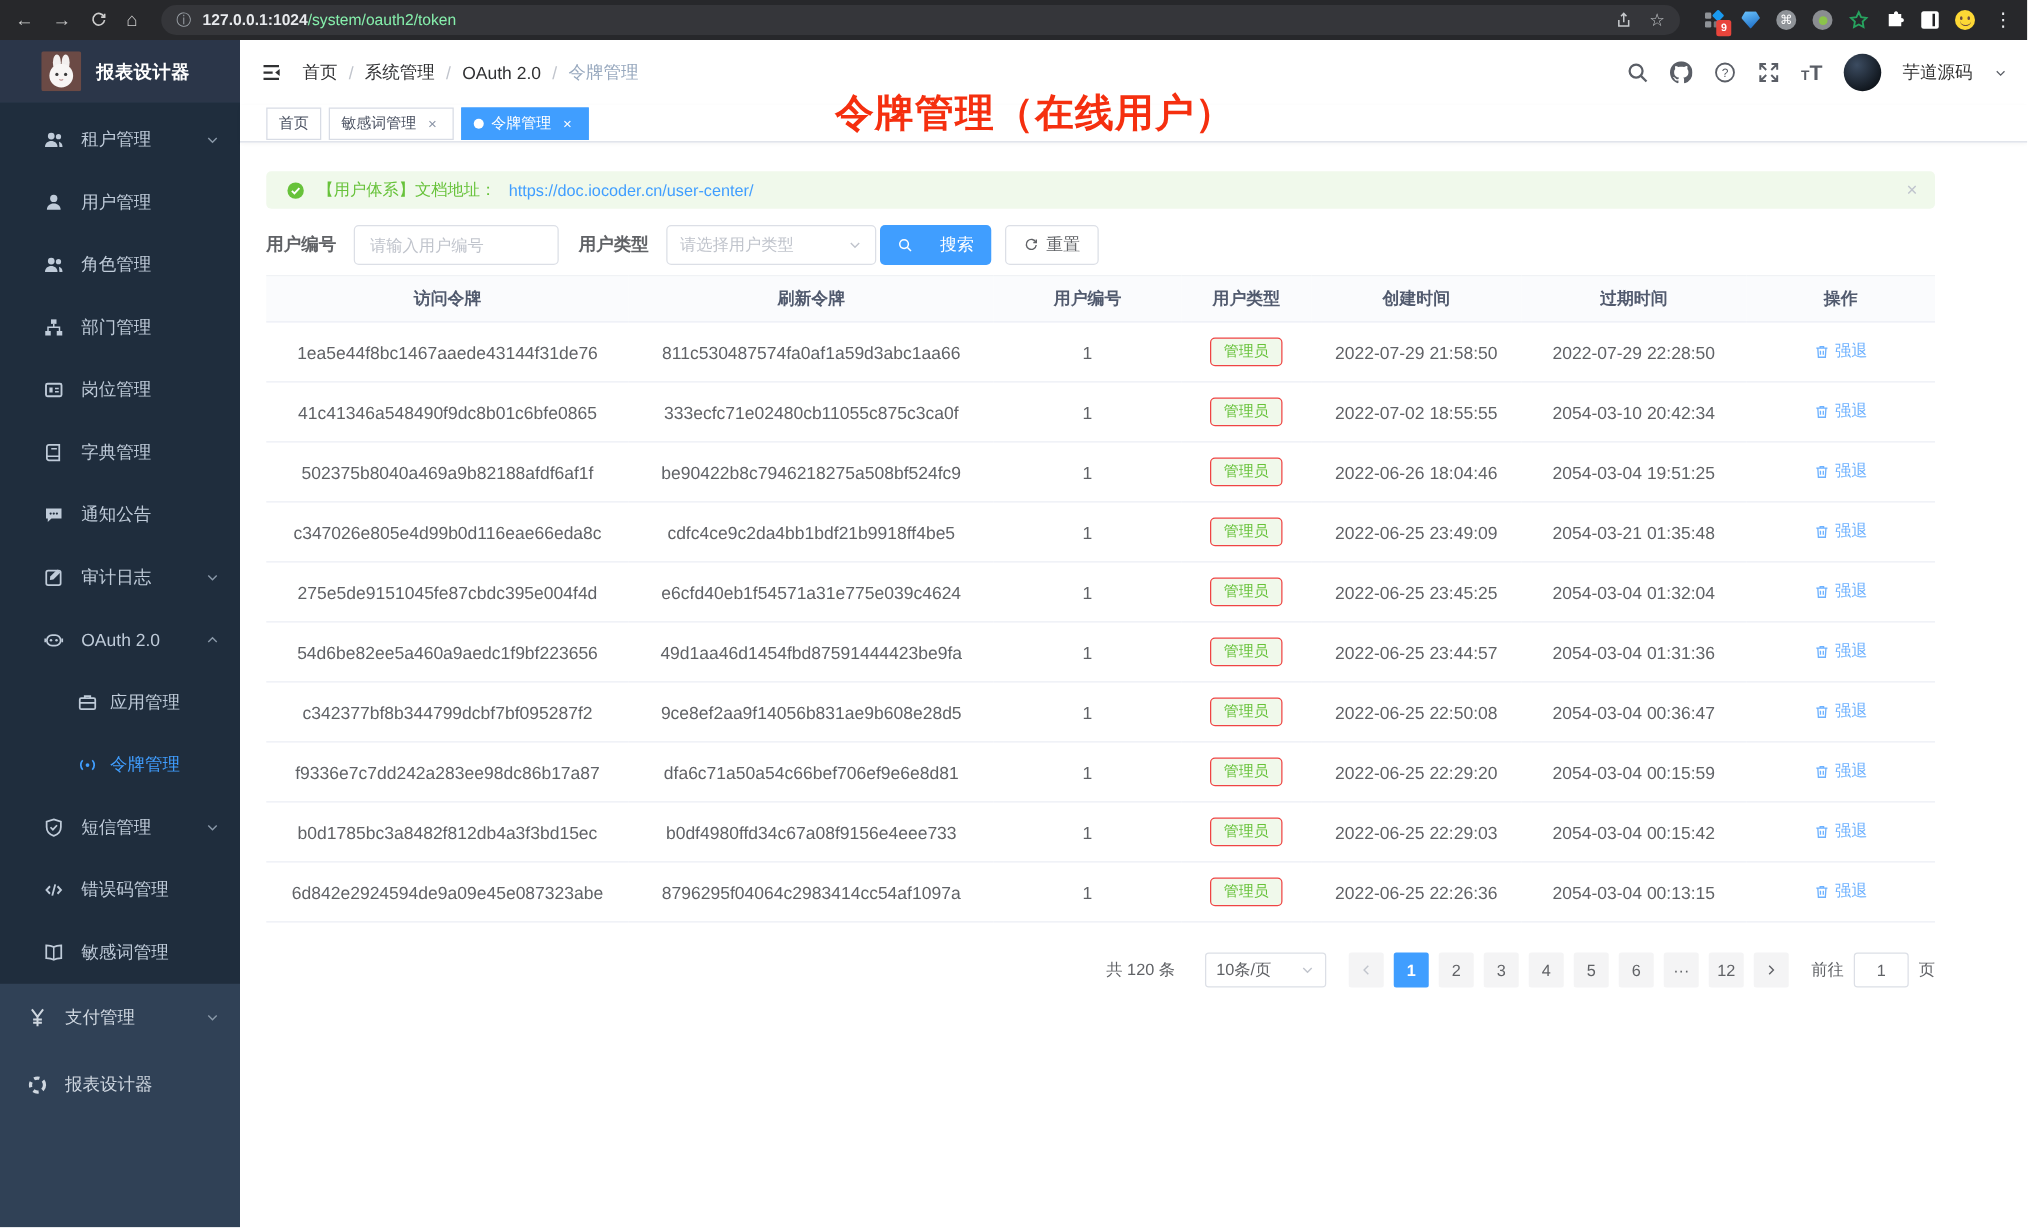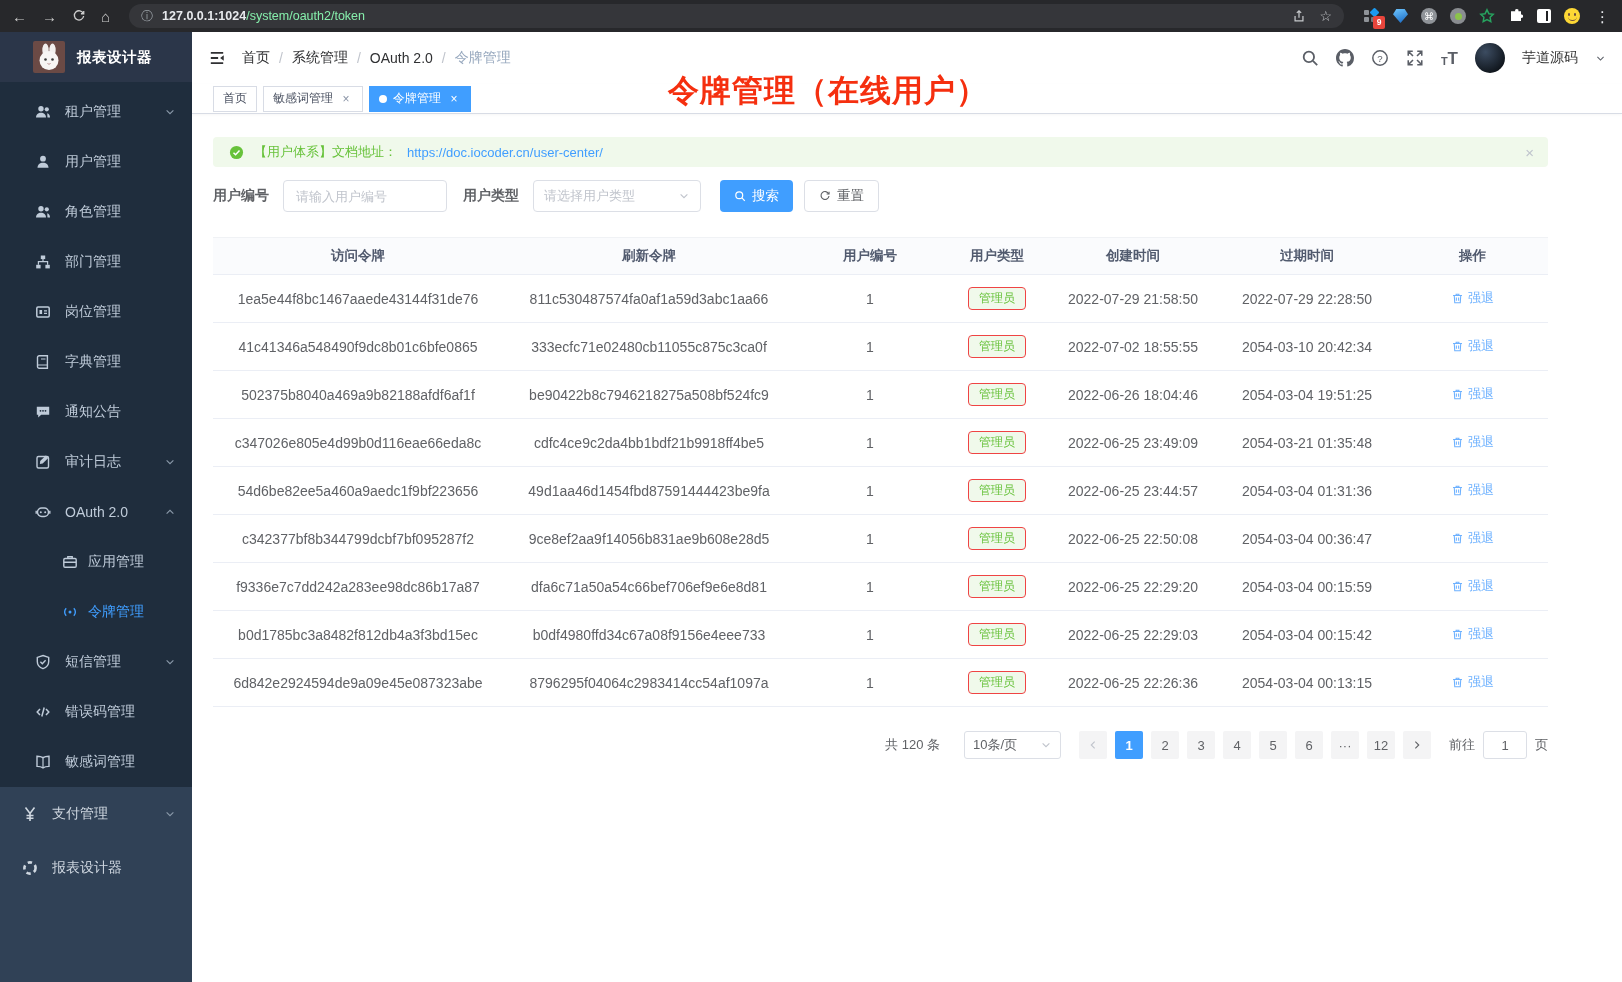--- a/index.html
+++ b/index.html
@@ -80,27 +80,27 @@
   
   .content{padding:23px 0 0 21px;width:1377px}
   .alert{width:1335px;height:30px;background:#f0f9eb;border-radius:4px;display:flex;align-items:center;gap:10px;padding:0 16px;font-size:13px;color:#67c23a;position:relative}
   .alert-ic{width:15px;height:15px;flex:none}
   .alert-link{color:#409eff;text-decoration:none;cursor:pointer}
   .alert-close{position:absolute;right:14px;color:#bfc4cd;font-size:15px;cursor:pointer}
 
   .filters{margin-top:13px;display:flex;align-items:center;font-size:14px;color:#606266}
   .f-label{font-weight:700;margin-right:14px;white-space:nowrap}
   .f-input{width:164px;height:32px;border:1px solid #dcdfe6;border-radius:4px;padding:0 12px;font-size:13px;color:#606266;margin-right:16px}
-  .f-select{width:168px;height:32px;border:1px solid #dcdfe6;border-radius:4px;display:flex;align-items:center;justify-content:space-between;padding:0 10px;color:#c0c4cc;font-size:13px;margin-right:19px;cursor:pointer}
+  .f-select{width:168px;height:32px;border:1px solid #dcdfe6;border-radius:4px;display:flex;align-items:center;justify-content:space-between;padding:0 10px;color:#c0c4cc;font-size:13px;margin-right:3px;cursor:pointer}
   .sel-chevron{width:12px;height:12px;color:#c0c4cc;flex:none}
-  .btn-search{height:32px;background:#409eff;color:#fff;border:none;border-radius:4px;padding:0 14px;font-size:13.5px;display:inline-flex;align-items:center;gap:6px;margin-right:11px}
+  .btn-search{height:32px;background:#409eff;color:#fff;border:none;border-radius:4px;padding:0 14px;font-size:13.5px;display:inline-flex;align-items:center;gap:22px;margin-right:11px}
   .btn-reset{height:32px;background:#fff;color:#606266;border:1px solid #dcdfe6;border-radius:4px;padding:0 14px;font-size:13.5px;display:inline-flex;align-items:center;gap:6px}
   .btn-ic{width:12px;height:12px}
 
-  .data-table{margin-top:25px;width:1335px;border-collapse:collapse;table-layout:fixed;font-size:14px;color:#606266}
+  .data-table{margin-top:8px;width:1335px;border-collapse:collapse;table-layout:fixed;font-size:14px;color:#606266}
   .data-table th{height:37px;background:#fafbfd;color:#515a6e;font-weight:700;font-size:13.5px;text-align:center;border-top:1px solid #f0f2f5;border-bottom:1px solid #ebeef5}
   .data-table td{height:48px;text-align:center;border-bottom:1px solid #ebeef5;overflow:hidden;white-space:nowrap}
   .badge{display:inline-block;padding:2px 10px;font-size:12px;color:#67c23a;background:#f0f9eb;border:1px solid #ef4444;border-radius:4px}
   .action{color:#6db1ff;display:inline-flex;align-items:center;gap:4px;font-size:13px;cursor:pointer}
   .a-ic{width:13px;height:13px}
 
   .pagination{width:1335px;margin-top:24px;display:flex;align-items:center;justify-content:flex-end;gap:8px;font-size:13px;color:#606266}
   .p-total{margin-right:16px}
   .p-size{width:97px;height:28px;border:1px solid #dcdfe6;border-radius:3px;display:flex;align-items:center;justify-content:space-between;padding:0 8px;color:#606266;margin-right:10px;cursor:pointer;background:#fff}
   .p-btn{min-width:28px;height:28px;background:#f4f4f5;border:none;border-radius:2px;display:inline-flex;align-items:center;justify-content:center;color:#606266;font-size:13px}
@@ -553,20 +553,33 @@
                 <td><span class="badge">管理员</span></td>
                 <td>2022-06-25 23:49:09</td>
                 <td>2054-03-21 01:35:48</td>
                 <td><span class="action"><span class="a-ic" data-icon="trash-icon">
                       <svg viewBox="0 0 16 16" fill="none" stroke="currentColor" stroke-width="1.3">
                         <path d="M2.5 4.3h11M6.3 4.3V2.8h3.4v1.5M4 4.3l.6 9h6.8l.6-9M6.6 6.8v4M9.4 6.8v4"></path>
                       </svg>
                     </span>强退</span></td>
               </tr>
               <tr>
+                <td>275e5de9151045fe87cbdc395e004f4d</td>
+                <td>e6cfd40eb1f54571a31e775e039c4624</td>
+                <td>1</td>
+                <td><span class="badge">管理员</span></td>
+                <td>2022-06-25 23:45:25</td>
+                <td>2054-03-04 01:32:04</td>
+                <td><span class="action"><span class="a-ic" data-icon="trash-icon">
+                      <svg viewBox="0 0 16 16" fill="none" stroke="currentColor" stroke-width="1.3">
+                        <path d="M2.5 4.3h11M6.3 4.3V2.8h3.4v1.5M4 4.3l.6 9h6.8l.6-9M6.6 6.8v4M9.4 6.8v4"></path>
+                      </svg>
+                    </span>强退</span></td>
+              </tr>
+              <tr>
                 <td>54d6be82ee5a460a9aedc1f9bf223656</td>
                 <td>49d1aa46d1454fbd87591444423be9fa</td>
                 <td>1</td>
                 <td><span class="badge">管理员</span></td>
                 <td>2022-06-25 23:44:57</td>
                 <td>2054-03-04 01:31:36</td>
                 <td><span class="action"><span class="a-ic" data-icon="trash-icon">
                       <svg viewBox="0 0 16 16" fill="none" stroke="currentColor" stroke-width="1.3">
                         <path d="M2.5 4.3h11M6.3 4.3V2.8h3.4v1.5M4 4.3l.6 9h6.8l.6-9M6.6 6.8v4M9.4 6.8v4"></path>
                       </svg>

